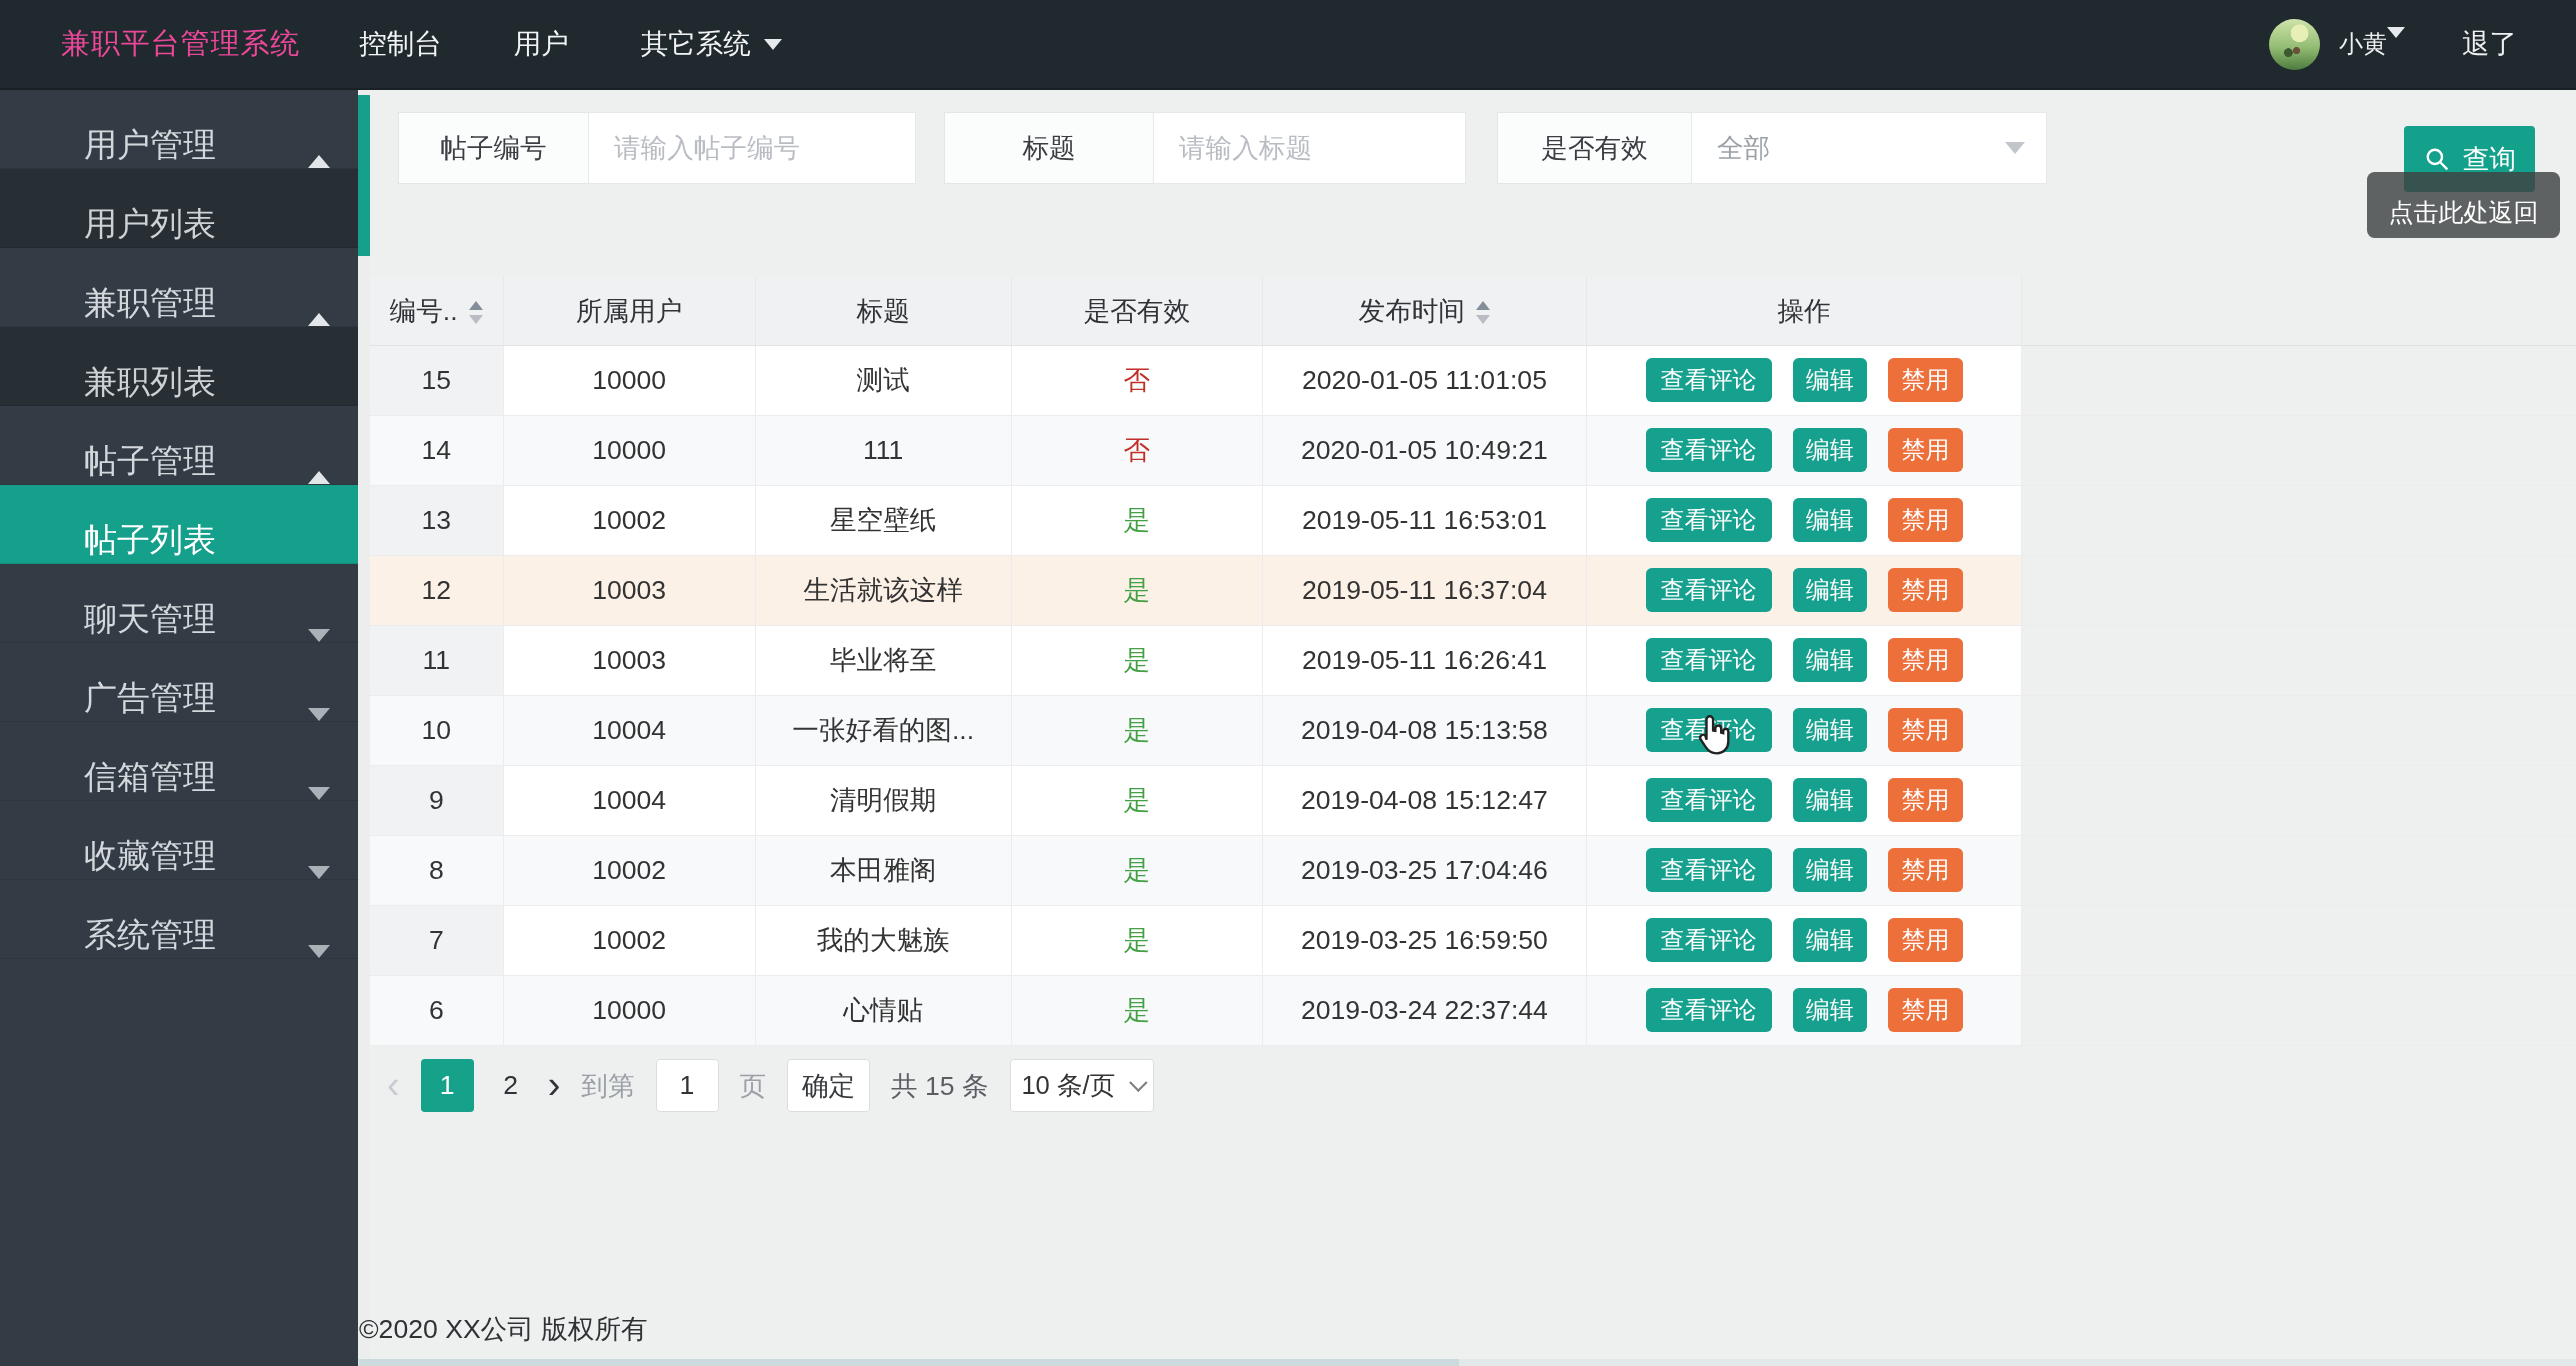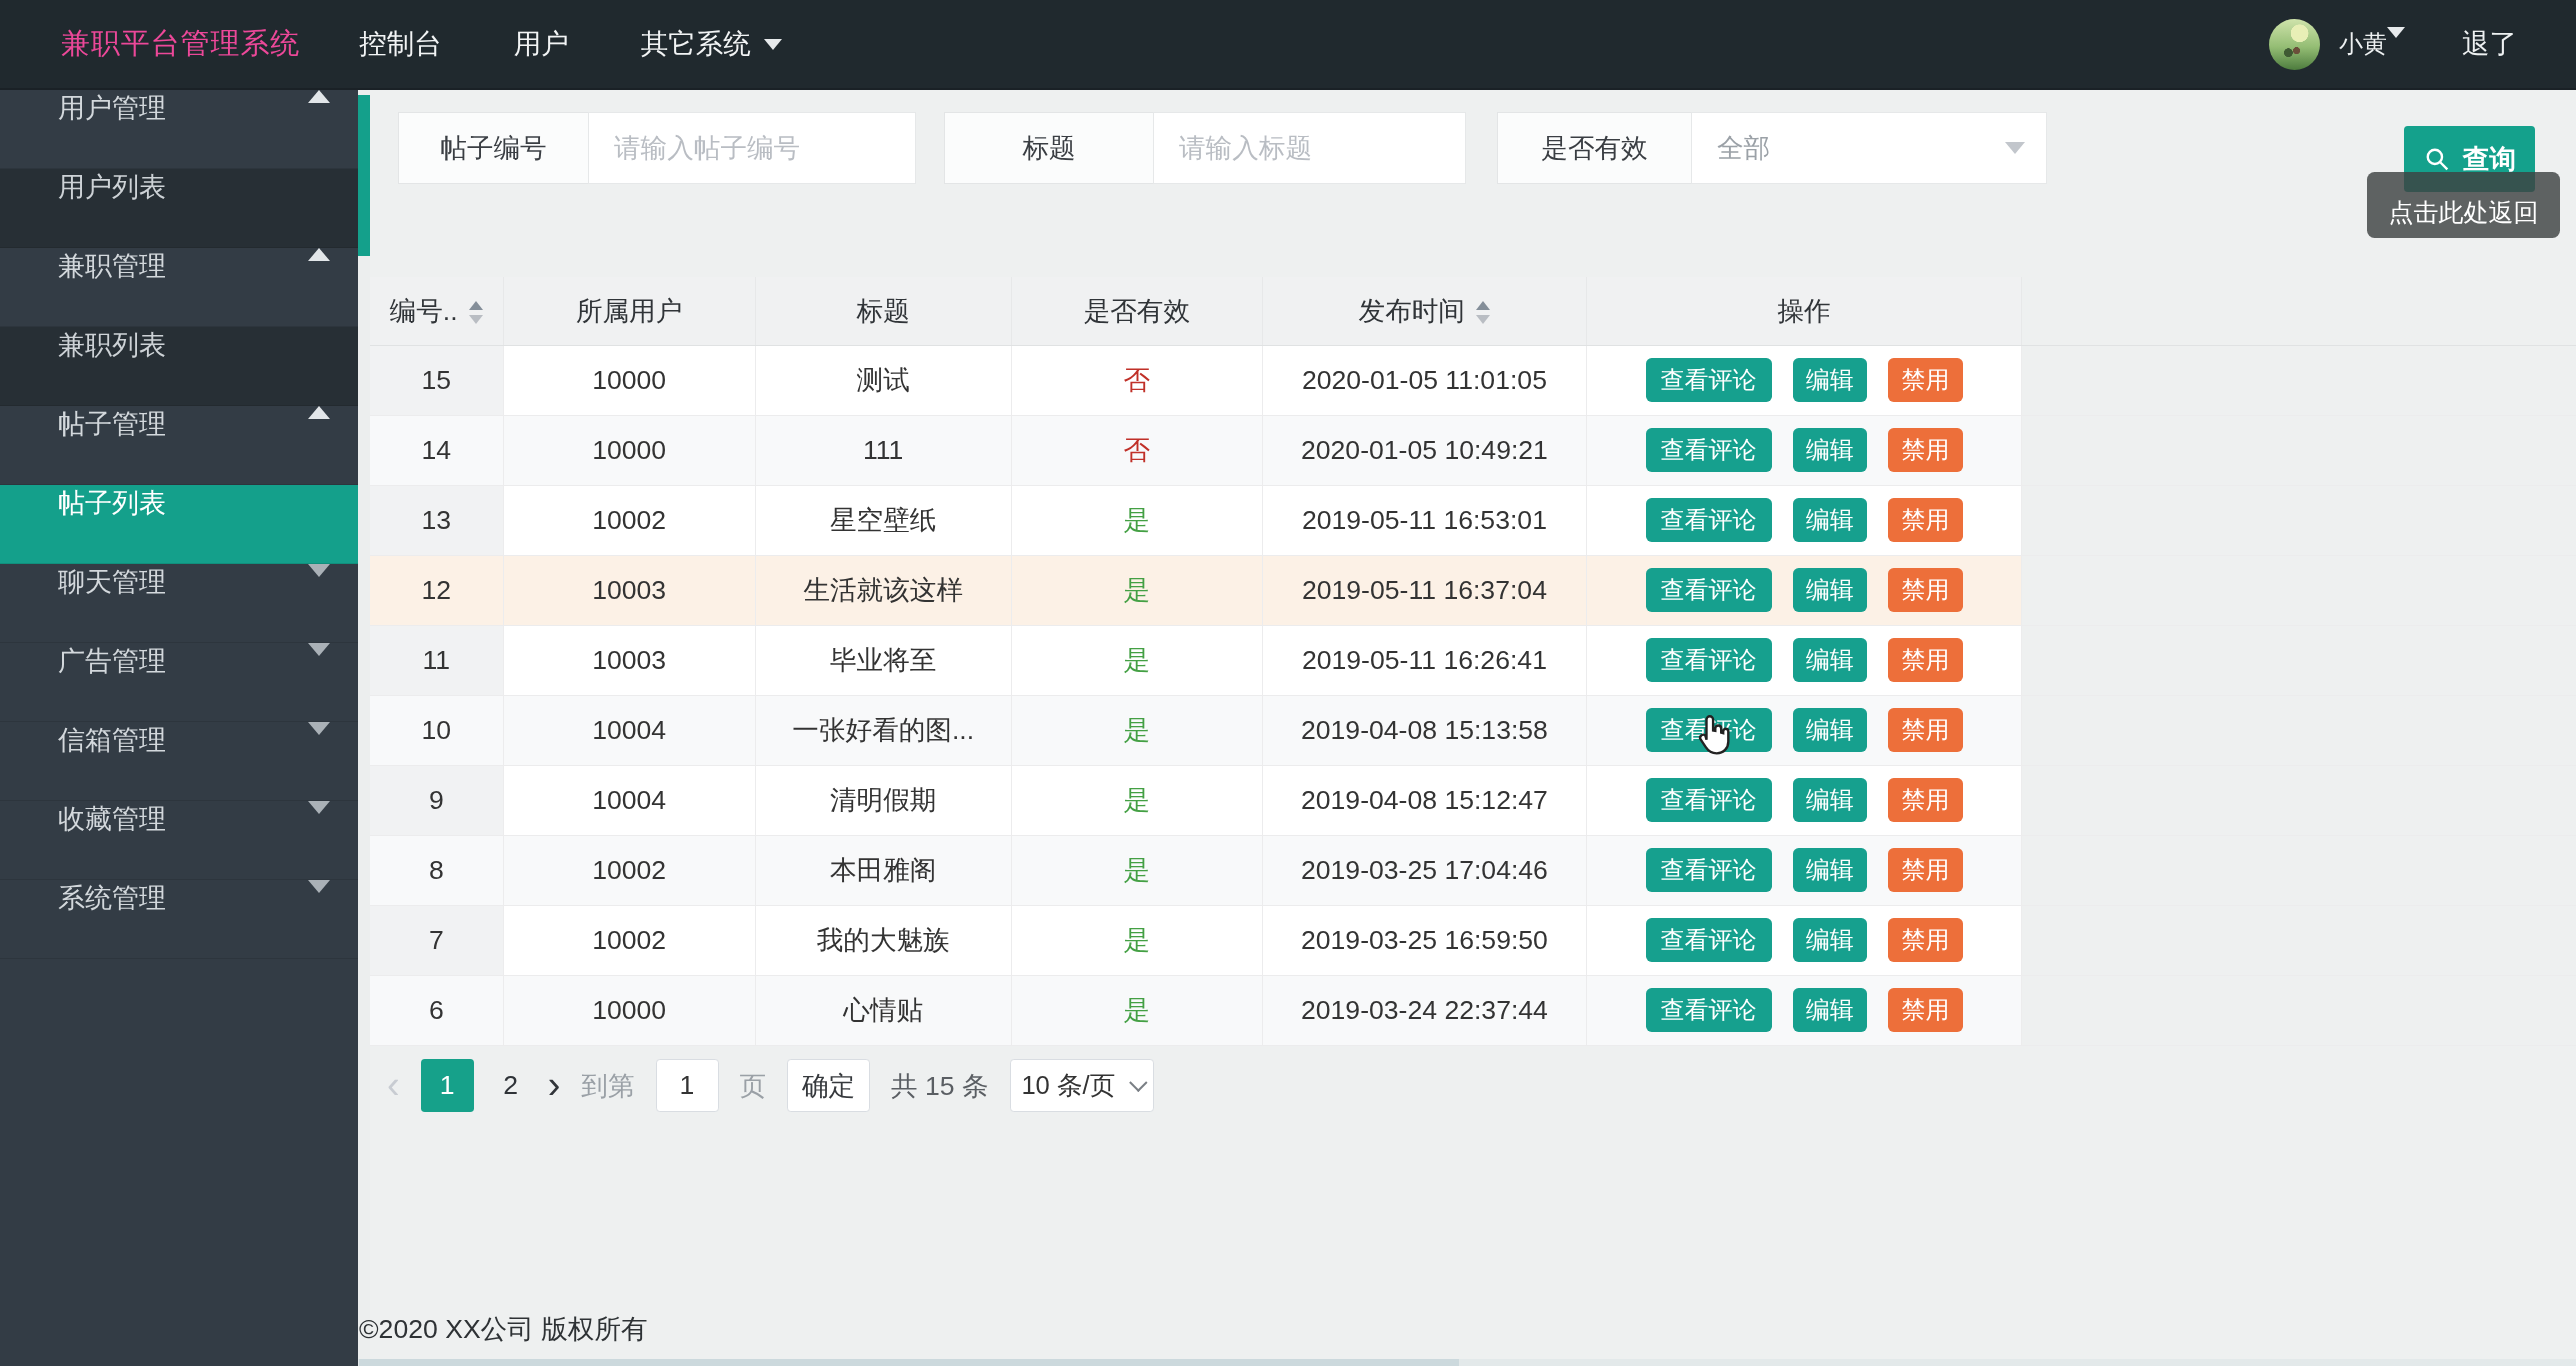--- a/index.html
+++ b/index.html
@@ -18,22 +18,22 @@
     background:
       radial-gradient(circle at 38% 66%, #3f5a33 0 9%, rgba(0,0,0,0) 10%),
       radial-gradient(circle at 54% 62%, #6b4f3a 0 8%, rgba(0,0,0,0) 9%),
       radial-gradient(circle at 60% 28%, #e8efb6 0 18%, rgba(0,0,0,0) 19%),
       linear-gradient(180deg,#cfe3ab 0%,#94bd74 55%,#4d7c3e 100%); }
   .user-name { color:#eef1f2; font-size:24px; }
   .logout { color:#eef1f2; font-size:27.5px; margin-left:38px; cursor:pointer; }
 
   
   .sidebar { position:absolute; left:0; top:90px; width:358px; height:1277px; background:#333c45; }
-  .menu-item { height:79px; display:flex; align-items:flex-start; padding-left:58px; padding-right:28.5px;
-               color:#d3d8dc; font-size:27px; cursor:pointer; border-bottom:0.9px solid rgba(0,0,0,.10); }
+  .menu-item { height:79px; display:flex; align-items:flex-end; padding-left:84px; padding-right:28.5px;
+               color:#d3d8dc; font-size:33px; cursor:pointer; border-bottom:0.9px solid rgba(0,0,0,.10); }
   .menu-item .mi-label { flex:1; }
   .menu-item.submenu { background:#272f35; color:#cdd2d6; }
   .menu-item.active { background:#14a08b; color:#ffffff; }
   .caret-up { width:0; height:0; border-left:11.4px solid transparent; border-right:11.4px solid transparent; border-bottom:13.3px solid #e2e6e9; }
   .caret-down { width:0; height:0; border-left:11.4px solid transparent; border-right:11.4px solid transparent; border-top:13.3px solid #aab1b7; }
   .side-scroll { position:absolute; left:358px; top:90px; width:12.3px; height:1277px; background:#eceeee; }
   .side-scroll .thumb { position:absolute; left:0; top:4.7px; width:12.3px; height:161px; background:#14a08b; }
 
   
   .filter-group { position:absolute; top:112px; height:72px; display:flex; }
@@ -41,21 +41,21 @@
               background:#fbfcfc; border:0.9px solid #e3e5e6; border-right:none; font-size:26.6px; color:#3a3e43; }
   .fg-input { height:72px; background:#ffffff; border:0.9px solid #e6e8e9; font-size:26.6px; color:#333;
               padding-left:25px; outline:none; }
   .fg-input::placeholder { color:#b9bdc3; }
   .fg-select { height:72px; background:#ffffff; border:0.9px solid #e6e8e9; display:flex; align-items:center;
                padding-left:25px; position:relative; font-size:26.6px; color:#9ba1a7; cursor:pointer; }
   .fg-select .caret-down-select { position:absolute; right:21px; width:0; height:0;
                border-left:10.4px solid transparent; border-right:10.4px solid transparent; border-top:12.3px solid #c2c6cc; }
   .search-btn { position:absolute; left:2404px; top:126px; width:131px; height:66px; background:#14a18c;
                 border:none; border-radius:3.8px; color:#fff; font-size:26.6px; display:flex; align-items:center;
-                justify-content:center; gap:11.4px; cursor:pointer;font-weight:bold; }
+                justify-content:center; gap:11.4px; cursor:pointer; }
   .tooltip-back { position:absolute; left:2367px; top:172px; width:193px; height:66px;
                   background:rgba(62,66,66,0.82); border-radius:7.6px; color:#fff; font-size:25px;
                   display:flex; align-items:flex-end; justify-content:center; padding-bottom:9.5px; z-index:5; }
 
   
   .table-wrap { position:absolute; left:370px; top:277px; width:2206px; }
   table { border-collapse:collapse; table-layout:fixed; width:2206px; }
   th { height:68px; background:#f0f1f2; font-size:26.6px; font-weight:500; color:#303438;
        border-bottom:0.9px solid #e0e2e3; border-right:0.9px solid #e7e8e9; text-align:center; }
   th.filler, td.filler { background:#eef0f0; border-right:none; }

